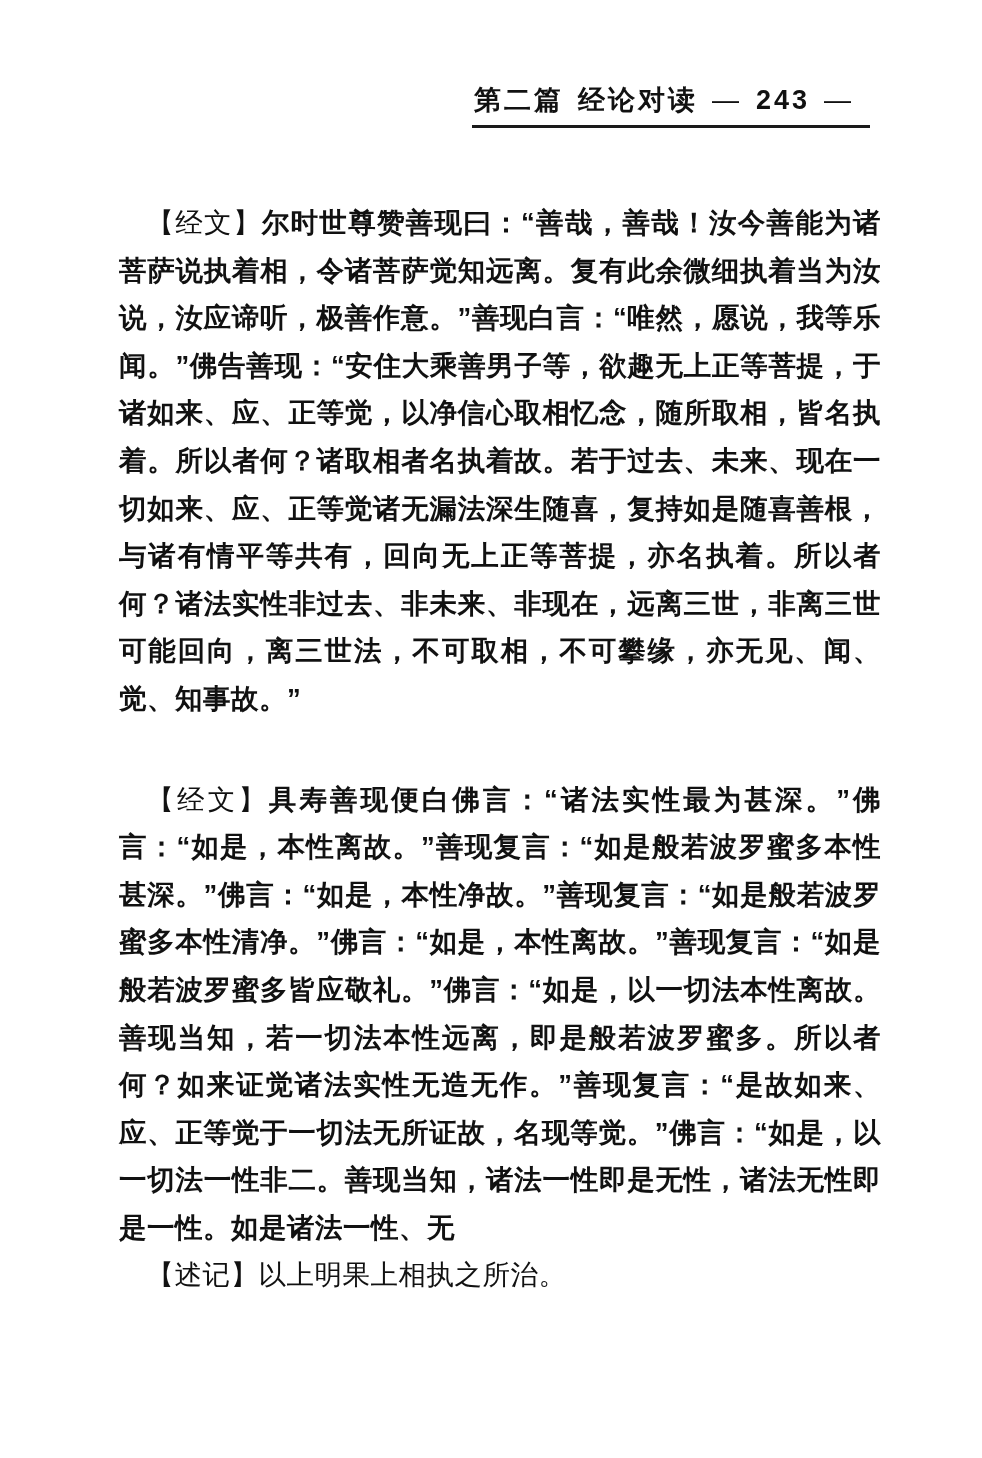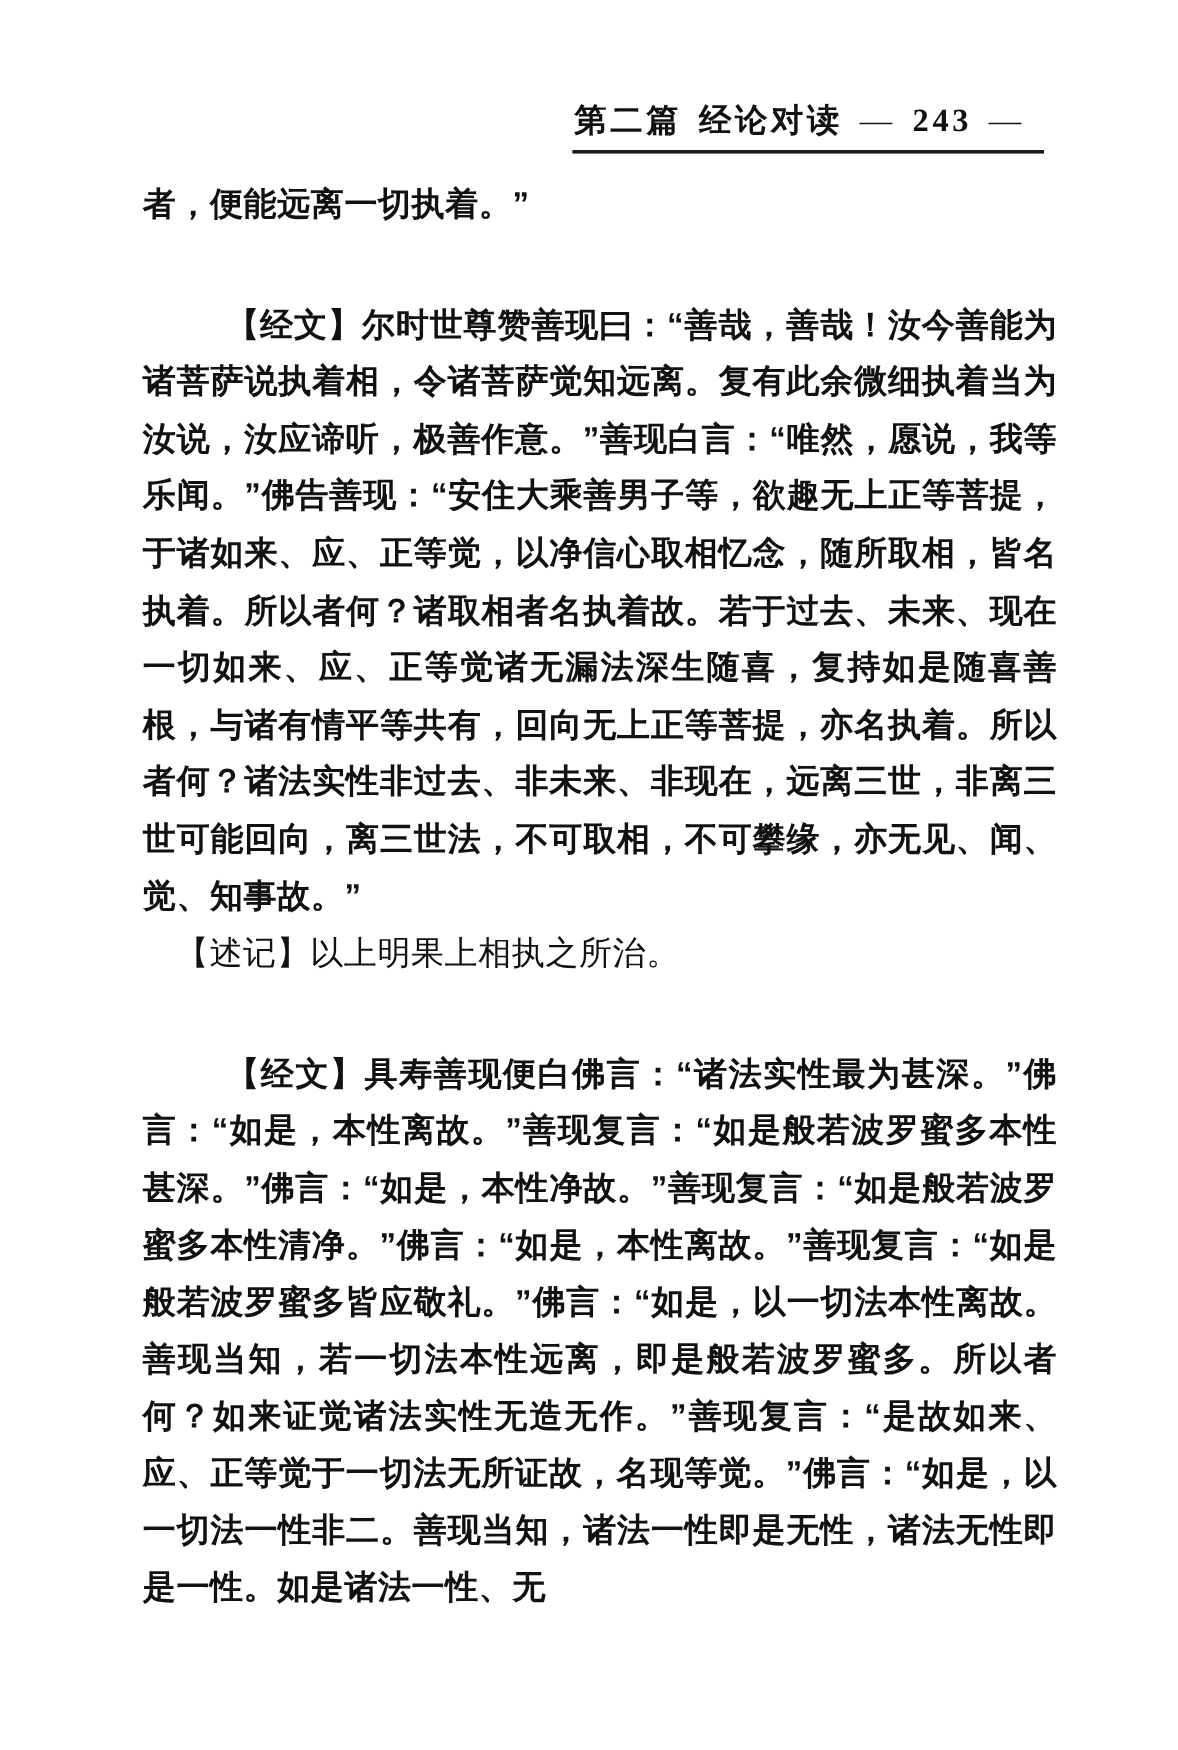--- a/index.html
+++ b/index.html
@@ -18,21 +18,21 @@
   .running-header {
     position: absolute;
     top: 82px;
     right: 112px;
     text-align: right;
   }
   .header-inner {
     display: inline-block;
     border-bottom: 3px solid #1a1a1a;
     padding: 0 2px 7px 2px;
-    font-family: Liberation Serif, serif;
+    font-family: Liberation Sans, sans-serif;
     font-weight: 700;
     font-size: 27px;
     letter-spacing: 3px;
     white-space: nowrap;
   }
   .header-sep {
     display: inline-block;
     width: 14px;
   }
   .header-dash {
@@ -63,49 +63,45 @@
     letter-spacing: 0.5px;
   }
   .indent {
     text-indent: 1em;
   }
   .gap-before {
     margin-top: 53px;
   }
   .sutra .section-label {
     font-family: "Liberation Serif", serif;
-    font-weight: 700;
-    margin-left: 42px;
+    font-weight: 400;
   }
 </style>
 </head>
 <body>
 
 <div class="page">
 
   <div class="running-header">
     <span class="header-inner">
       <span>第二篇</span><span class="header-sep"></span><span>经论对读</span><span class="header-dash">—</span><span>243</span><span class="header-dash">—</span>
     </span>
   </div>
 
   <div class="page-body">
 
-    <p class="para sutra">
-      <span>者，便能远离一切执着。”</span>
-    </p>
 
 
     <p class="para sutra indent gap-before">
       <span class="section-label">【经文】</span><span>尔时世尊赞善现曰：“善哉，善哉！汝今善能为诸菩萨说执着相，令诸菩萨觉知远离。复有此余微细执着当为汝说，汝应谛听，极善作意。”善现白言：“唯然，愿说，我等乐闻。”佛告善现：“安住大乘善男子等，欲趣无上正等菩提，于诸如来、应、正等觉，以净信心取相忆念，随所取相，皆名执着。所以者何？诸取相者名执着故。若于过去、未来、现在一切如来、应、正等觉诸无漏法深生随喜，复持如是随喜善根，与诸有情平等共有，回向无上正等菩提，亦名执着。所以者何？诸法实性非过去、非未来、非现在，远离三世，非离三世可能回向，离三世法，不可取相，不可攀缘，亦无见、闻、觉、知事故。”</span>
     </p>
 
+    <p class="para sutra indent gap-before">
+      <span class="section-label">【经文】</span><span>具寿善现便白佛言：“诸法实性最为甚深。”佛言：“如是，本性离故。”善现复言：“如是般若波罗蜜多本性甚深。”佛言：“如是，本性净故。”善现复言：“如是般若波罗蜜多本性清净。”佛言：“如是，本性离故。”善现复言：“如是般若波罗蜜多皆应敬礼。”佛言：“如是，以一切法本性离故。善现当知，若一切法本性远离，即是般若波罗蜜多。所以者何？如来证觉诸法实性无造无作。”善现复言：“是故如来、应、正等觉于一切法无所证故，名现等觉。”佛言：“如是，以一切法一性非二。善现当知，诸法一性即是无性，诸法无性即是一性。如是诸法一性、无</span>
+    </p>
+
     <p class="para note indent">
       <span class="section-label">【述记】</span><span>以上明果上相执之所治。</span>
-    </p>
-
-    <p class="para sutra indent gap-before">
-      <span class="section-label">【经文】</span><span>具寿善现便白佛言：“诸法实性最为甚深。”佛言：“如是，本性离故。”善现复言：“如是般若波罗蜜多本性甚深。”佛言：“如是，本性净故。”善现复言：“如是般若波罗蜜多本性清净。”佛言：“如是，本性离故。”善现复言：“如是般若波罗蜜多皆应敬礼。”佛言：“如是，以一切法本性离故。善现当知，若一切法本性远离，即是般若波罗蜜多。所以者何？如来证觉诸法实性无造无作。”善现复言：“是故如来、应、正等觉于一切法无所证故，名现等觉。”佛言：“如是，以一切法一性非二。善现当知，诸法一性即是无性，诸法无性即是一性。如是诸法一性、无</span>
     </p>
 
   </div>
 
 </div>
 
 </body></html>

